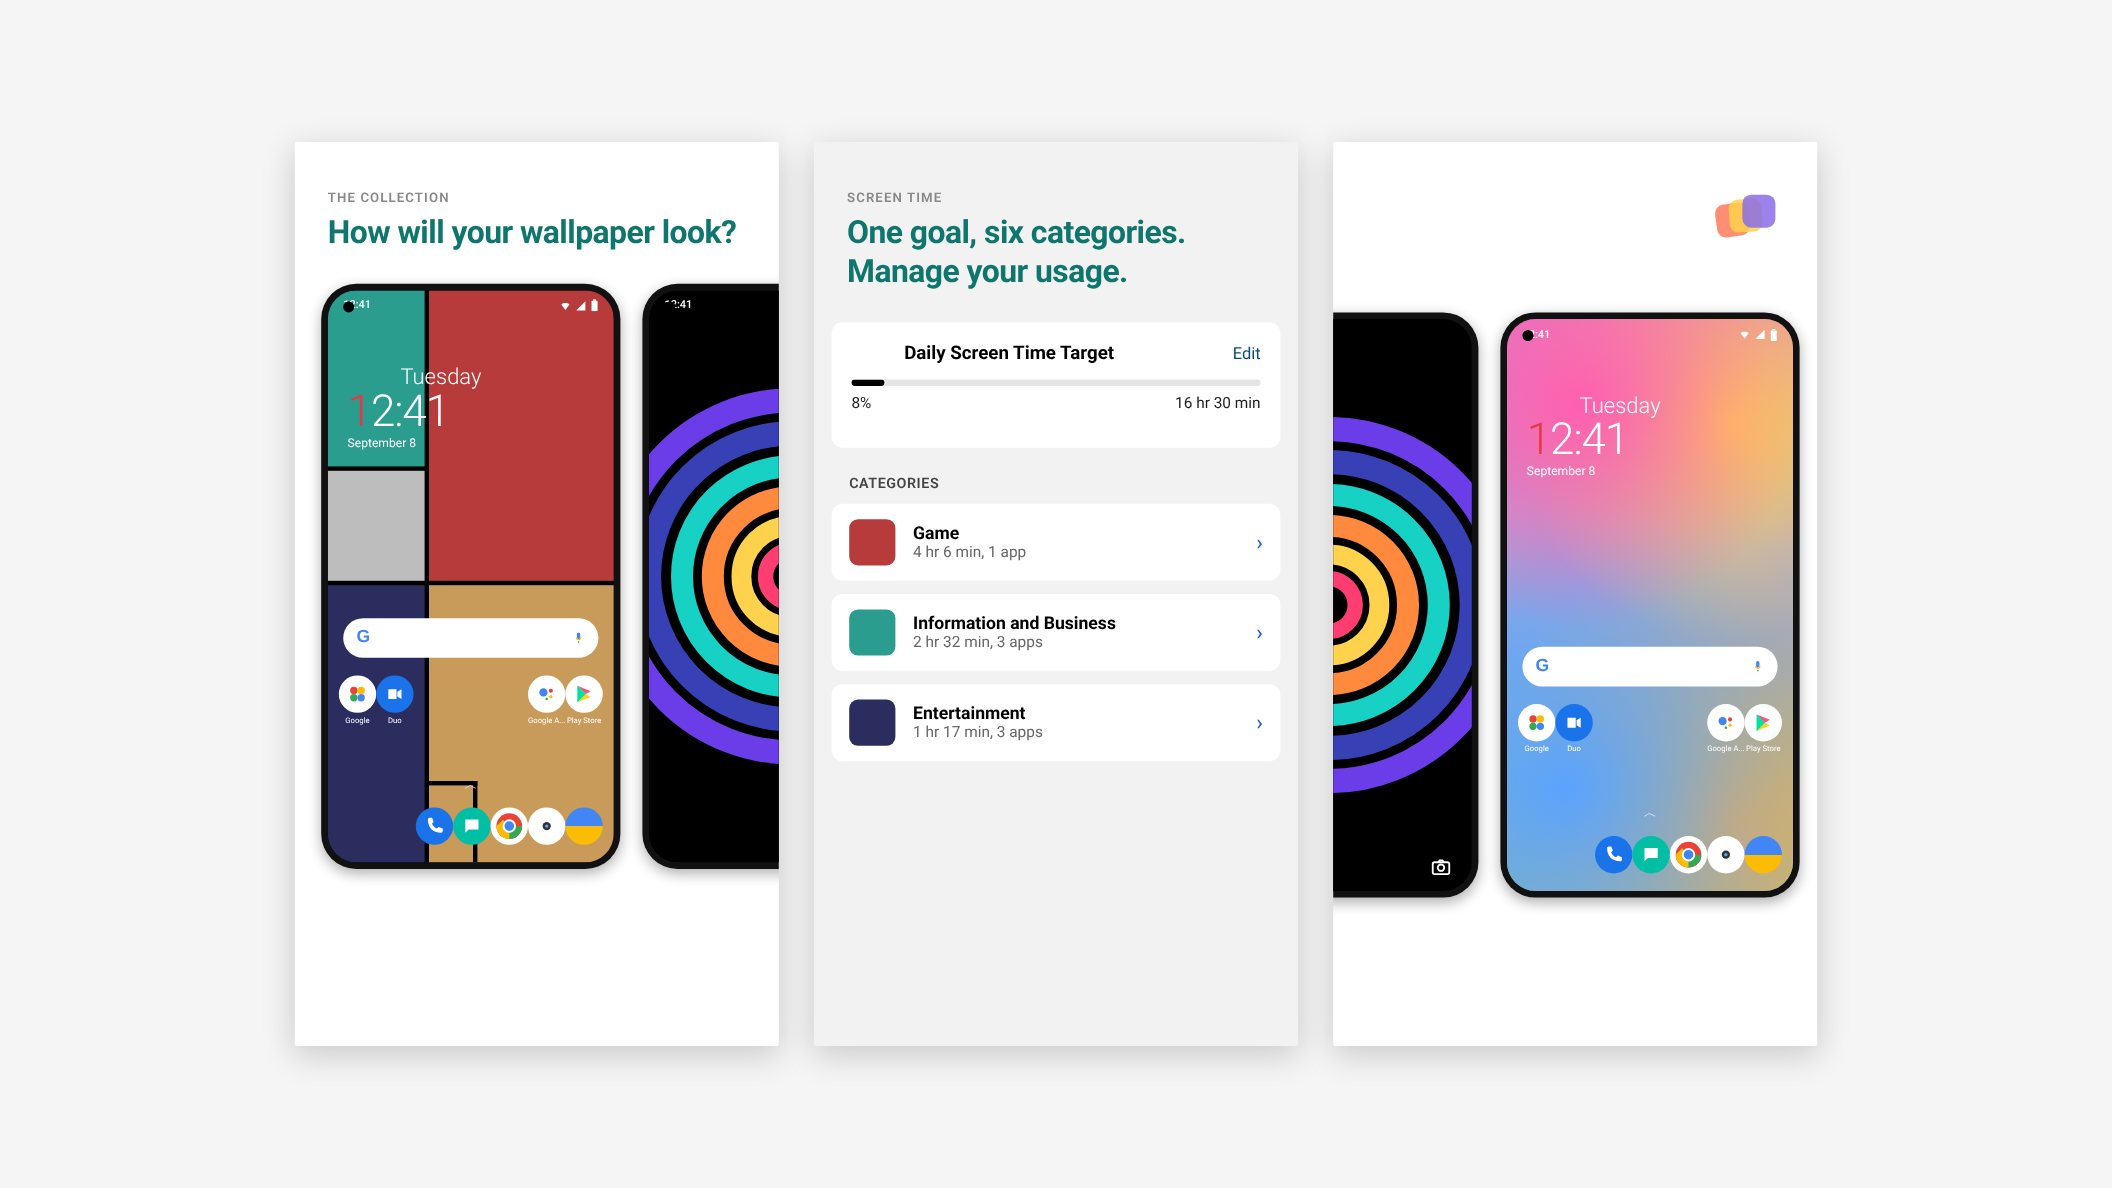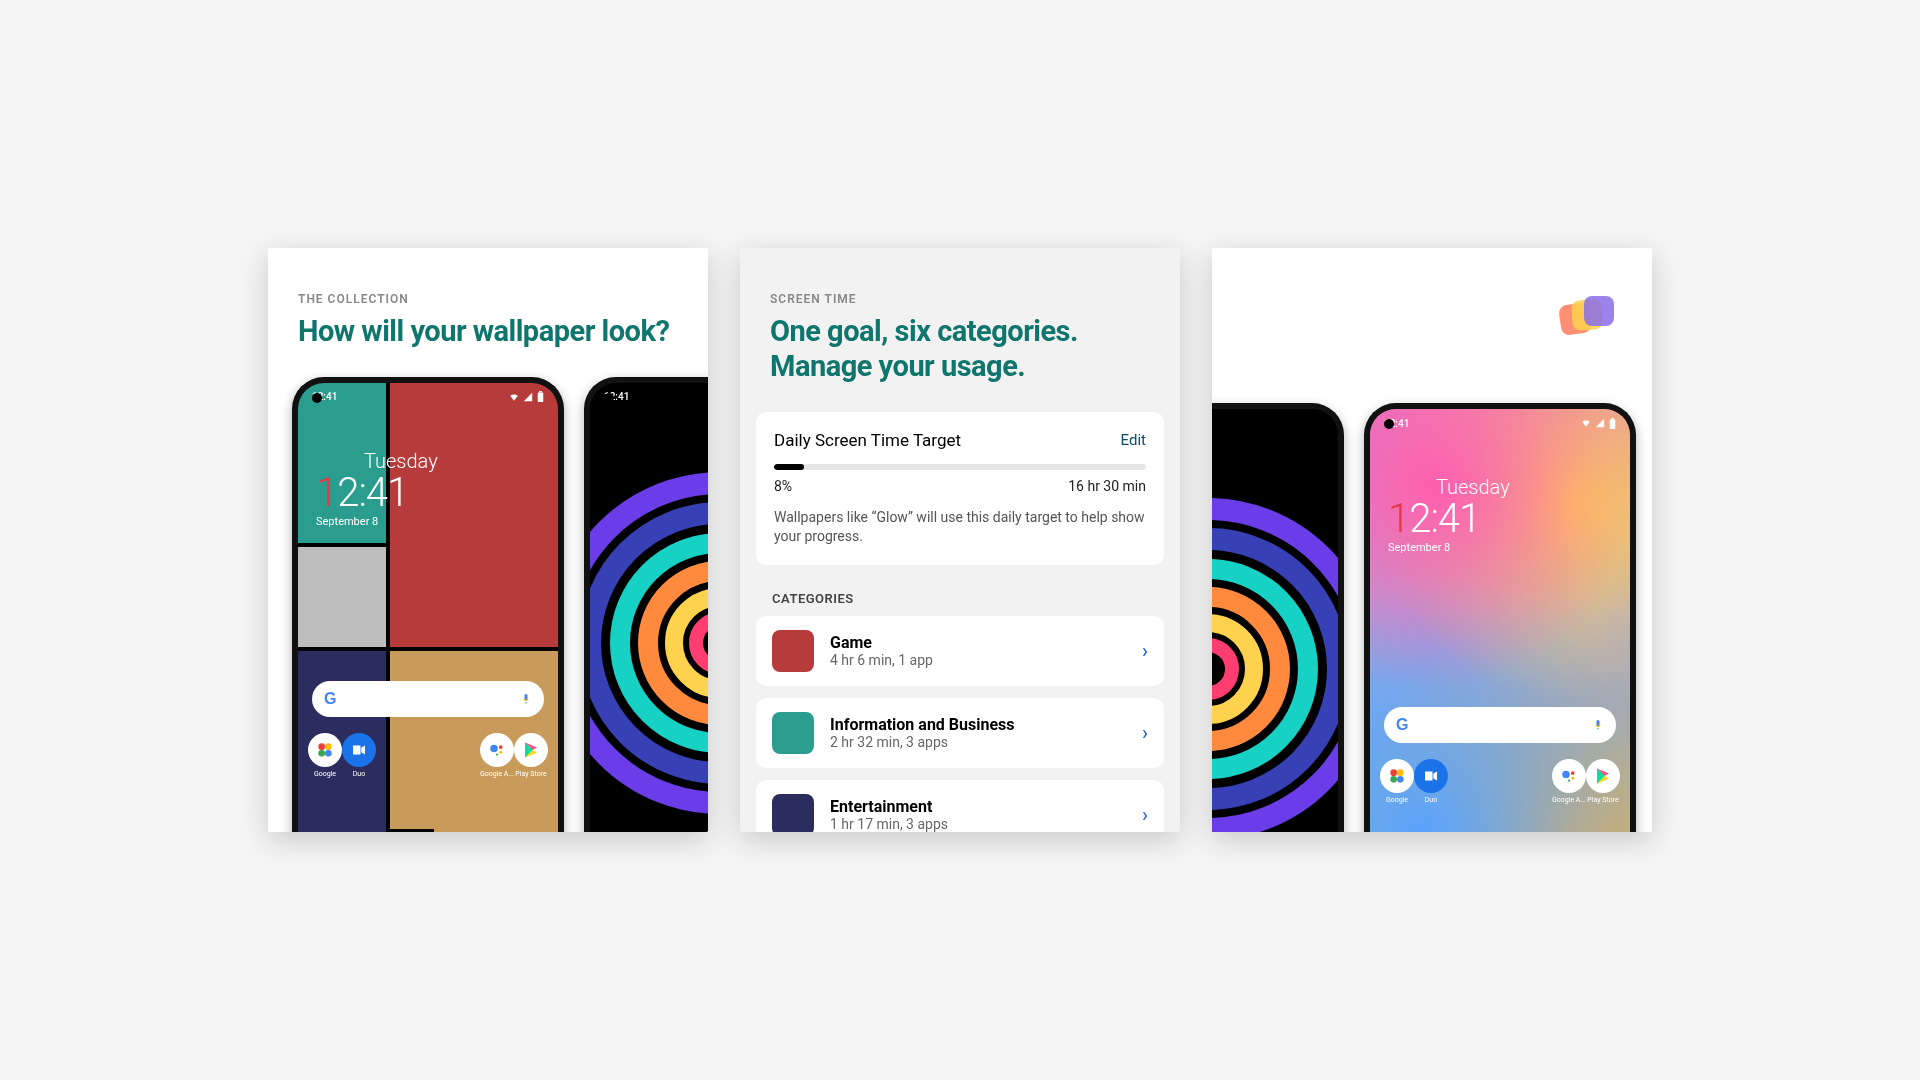--- a/index.html
+++ b/index.html
@@ -1,17 +1,17 @@
 <!DOCTYPE html>
 <html><head>
 <meta charset="utf-8">
 <style>
 * { margin: 0; padding: 0; box-sizing: border-box; }
 body { background: #f5f5f5; font-family: -apple-system, BlinkMacSystemFont, "Segoe UI", Roboto, Helvetica, Arial, sans-serif; display: flex; justify-content: center; align-items: center; min-height: 100vh; padding: 20px; gap: 32px; }
-.panel { width: 440px; height: 584px; background: #fff; border-radius: 2px; box-shadow: 0 8px 30px rgba(0,0,0,0.18); overflow: hidden; position: relative; }
+.panel { width: 440px; height: 822px; background: #fff; border-radius: 2px; box-shadow: 0 8px 30px rgba(0,0,0,0.18); overflow: hidden; position: relative; }
 .panel.middle { background: #f2f2f2; }
 .eyebrow { font-size: 12px; font-weight: 600; letter-spacing: 1px; color: #888; text-transform: uppercase; padding: 44px 30px 8px; }
 .headline { font-size: 29px; font-weight: 700; letter-spacing: -0.5px; line-height: 1.2; color: #0f766e; padding: 0 30px 28px; }
 .phones-row { display: flex; gap: 20px; padding: 0 24px; }
 .phone { width: 272px; flex: 0 0 272px; border-radius: 32px; background: #111; padding: 6px; position: relative; box-shadow: 0 4px 12px rgba(0,0,0,0.3); }
 .phone-screen { width: 100%; height: 520px; border-radius: 26px; overflow: hidden; position: relative; }
 .panel3 .phones-row { margin-left: -164px; }
 
 
 .status-bar { position: absolute; top: 0; left: 0; right: 0; height: 24px; display: flex; justify-content: space-between; align-items: center; padding: 4px 14px 0; color: #fff; font-size: 10px; font-weight: 500; z-index: 20; }
@@ -61,21 +61,21 @@
 .app-circle { width: 34px; height: 34px; border-radius: 50%; display: flex; align-items: center; justify-content: center; background: #fff; }
 .app-circle.blue { background: #1a73e8; }
 .app-circle.teal { background: #00bfa5; }
 .app-circle.split { background: linear-gradient(180deg,#4285F4 50%,#fbbc05 50%); }
 .chevron-up { position: absolute; left: 50%; bottom: 62px; transform: translateX(-50%); color: rgba(255,255,255,0.7); font-size: 12px; z-index: 10; }
 .cam-icon { position: absolute; right: 18px; bottom: 12px; color: #fff; z-index: 10; }
 
 
 .card { background: #fff; border-radius: 10px; margin: 0 16px 14px; padding: 18px 18px; }
 .card-head { display: flex; justify-content: space-between; align-items: center; margin-bottom: 14px; }
-.card-title { font-size: 17px; font-weight: 400; }
+.card-title { font-size: 17px; font-weight: 700; margin-left: 48px; }
 .edit-link { color: #0c4a6e; font-weight: 400; font-size: 15px; }
 .prog-track { height: 6px; background: #e5e5e5; border-radius: 3px; overflow: hidden; margin-bottom: 8px; }
 .prog-fill { height: 100%; background: #000; border-radius: 3px; }
 .prog-labels { display: flex; justify-content: space-between; font-size: 14px; color: #222; margin-bottom: 14px;}
 .card-desc { font-size: 14px; color: #555; line-height: 1.4; }
 .section-label { font-size: 13px; font-weight: 600; letter-spacing: 0.5px; color: #444; padding: 12px 32px 10px; }
 .cat-row { background: #fff; border-radius: 10px; margin: 0 16px 12px; padding: 14px 16px; display: flex; align-items: center; gap: 16px; }
 .cat-swatch { width: 42px; height: 42px; border-radius: 8px; }
 .cat-text { flex: 1; }
 .cat-name { font-size: 16px; font-weight: 700; }
@@ -238,21 +238,20 @@
       <div class="card-title">Daily Screen Time Target</div>
       <div class="edit-link">Edit</div>
     </div>
     <div class="prog-track">
         <div class="prog-fill" id="progFill" style="width: 8%;"></div>
       </div>
     <div class="prog-labels">
       <span>8%</span>
       <span>16 hr 30 min</span>
     </div>
-    <div class="card-desc">Wallpapers like “Glow” will use this daily target to help show your progress.</div>
   </div>
 
   <div class="section-label">CATEGORIES</div>
   <div id="cats">
       <div class="cat-row">
         <div class="cat-swatch" style="background:#b83b3b"></div>
         <div class="cat-text">
           <div class="cat-name">Game</div>
           <div class="cat-sub">4 hr 6 min, 1 app</div>
         </div>

